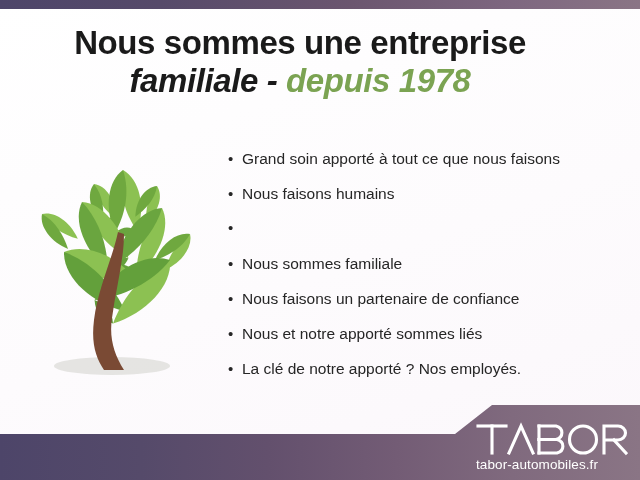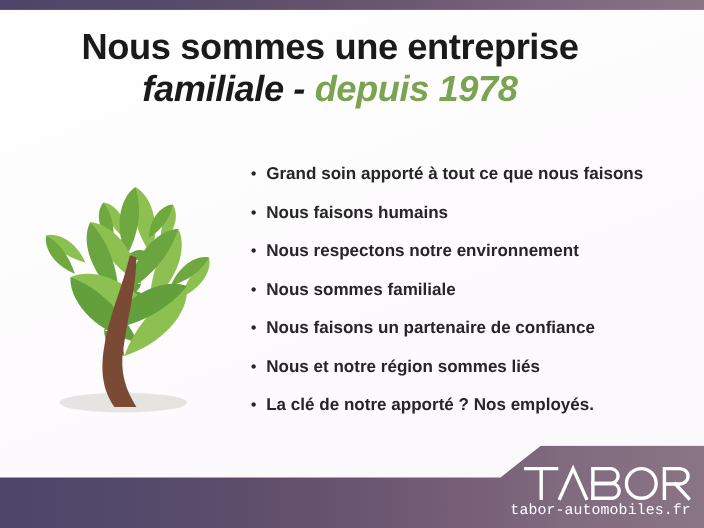--- a/index.html
+++ b/index.html
@@ -77,40 +77,37 @@
   }
   .bullet-dot {
     width: 14px;
     flex: 0 0 14px;
     font-size: 15px;
     line-height: 1;
     color: #262626;
   }
   .bullet-text {
     white-space: nowrap;
-    font-weight: bold;
   }
 
   
   .footer {
     position: absolute;
     left: 0;
     bottom: 0;
     width: 640px;
     height: 75px;
     background: linear-gradient(90deg, #4d4569 0%, #554a6a 22%, #63506d 42%, #735c75 62%, #806a7e 80%, #8a7585 100%);
     clip-path: polygon(0 29px, 455px 29px, 492px 0, 640px 0, 640px 75px, 0 75px);
   }
 
   .logo-block {
     position: absolute;
     right: 12px;
     bottom: 8px;
-    text-align: right;
-    font-family: Liberation Mono, monospace;
   }
   .logo-word {
     display: block;
     height: 34px;
   }
   .logo-tagline {
     display: block;
     color: #ffffff;
     font-size: 13.5px;
     letter-spacing: 0.1px;
@@ -200,33 +197,32 @@
     <div class="bullet-row">
       <span class="bullet-dot">•</span>
       <span class="bullet-text">Grand soin apporté à tout ce que nous faisons</span>
     </div>
     <div class="bullet-row">
       <span class="bullet-dot">•</span>
       <span class="bullet-text">Nous faisons humains</span>
     </div>
     <div class="bullet-row">
       <span class="bullet-dot">•</span>
-      <span class="bullet-text">Nous respectons notre environnement</span>
     </div>
     <div class="bullet-row">
       <span class="bullet-dot">•</span>
       <span class="bullet-text">Nous sommes familiale</span>
     </div>
     <div class="bullet-row">
       <span class="bullet-dot">•</span>
       <span class="bullet-text">Nous faisons un partenaire de confiance</span>
     </div>
     <div class="bullet-row">
       <span class="bullet-dot">•</span>
-      <span class="bullet-text">Nous et notre région sommes liés</span>
+      <span class="bullet-text">Nous et notre apporté sommes liés</span>
     </div>
     <div class="bullet-row">
       <span class="bullet-dot">•</span>
       <span class="bullet-text">La clé de notre apporté ? Nos employés.</span>
     </div>
   </div>
 
   <div class="footer"></div>
 
   <div class="logo-block">

